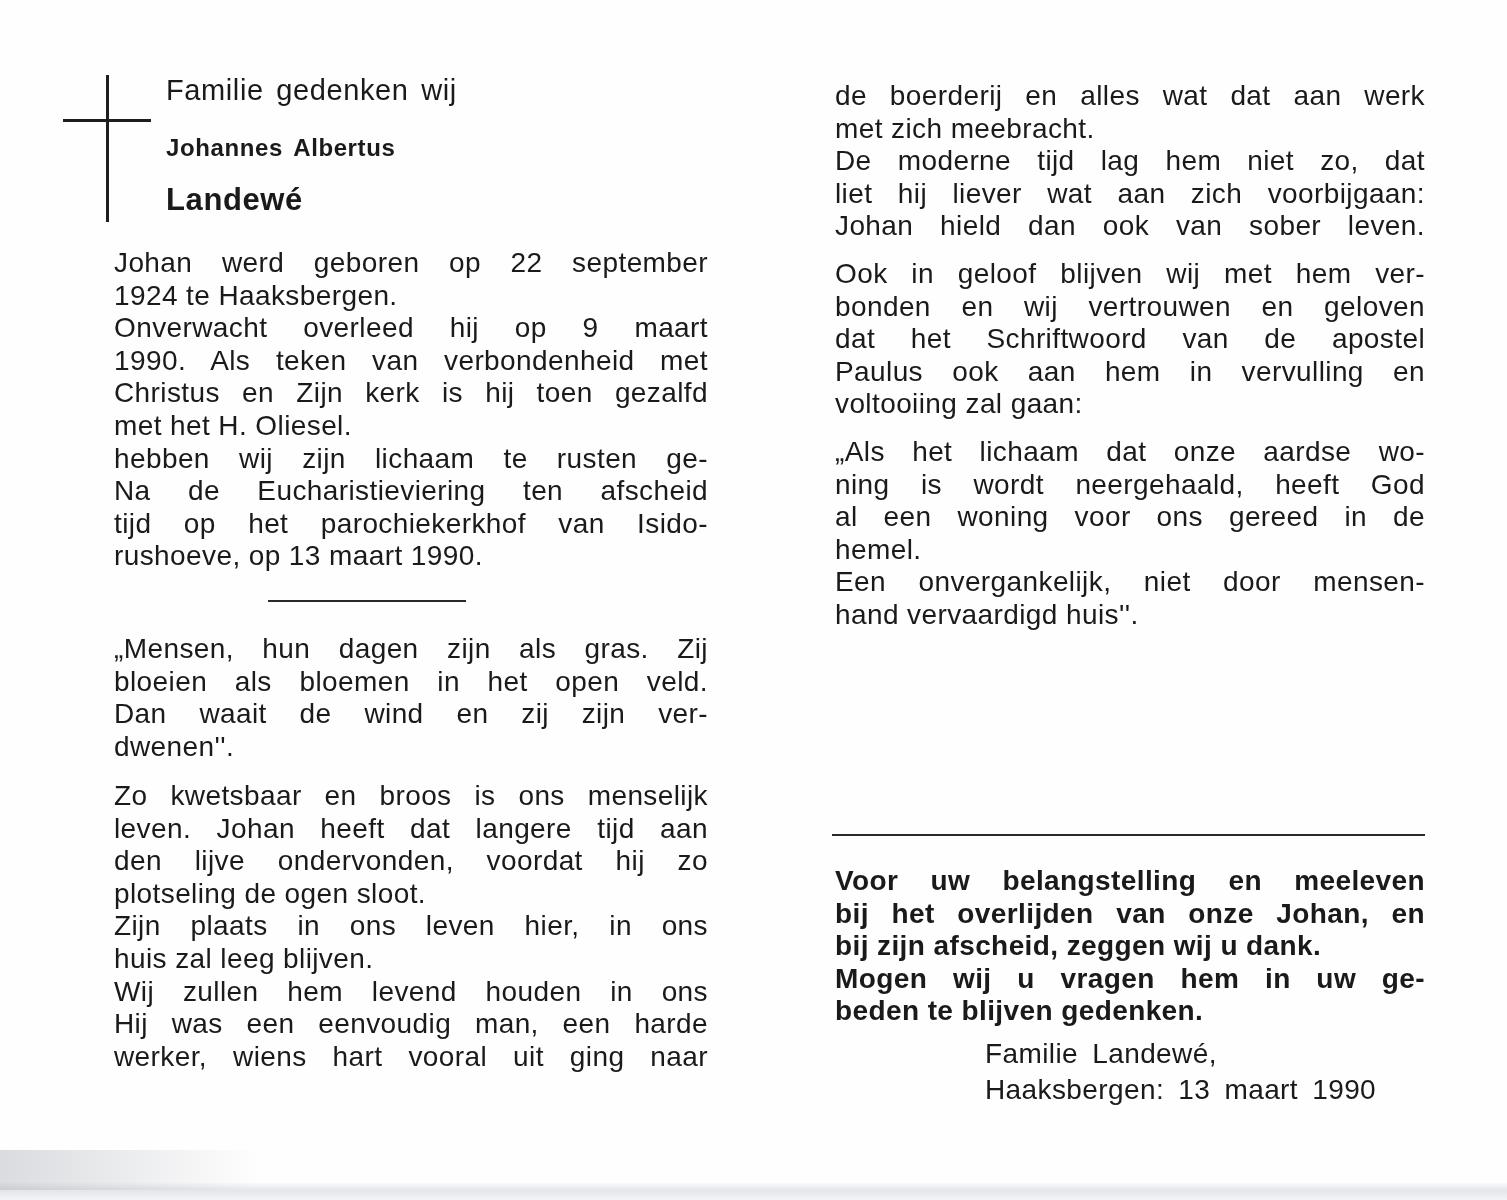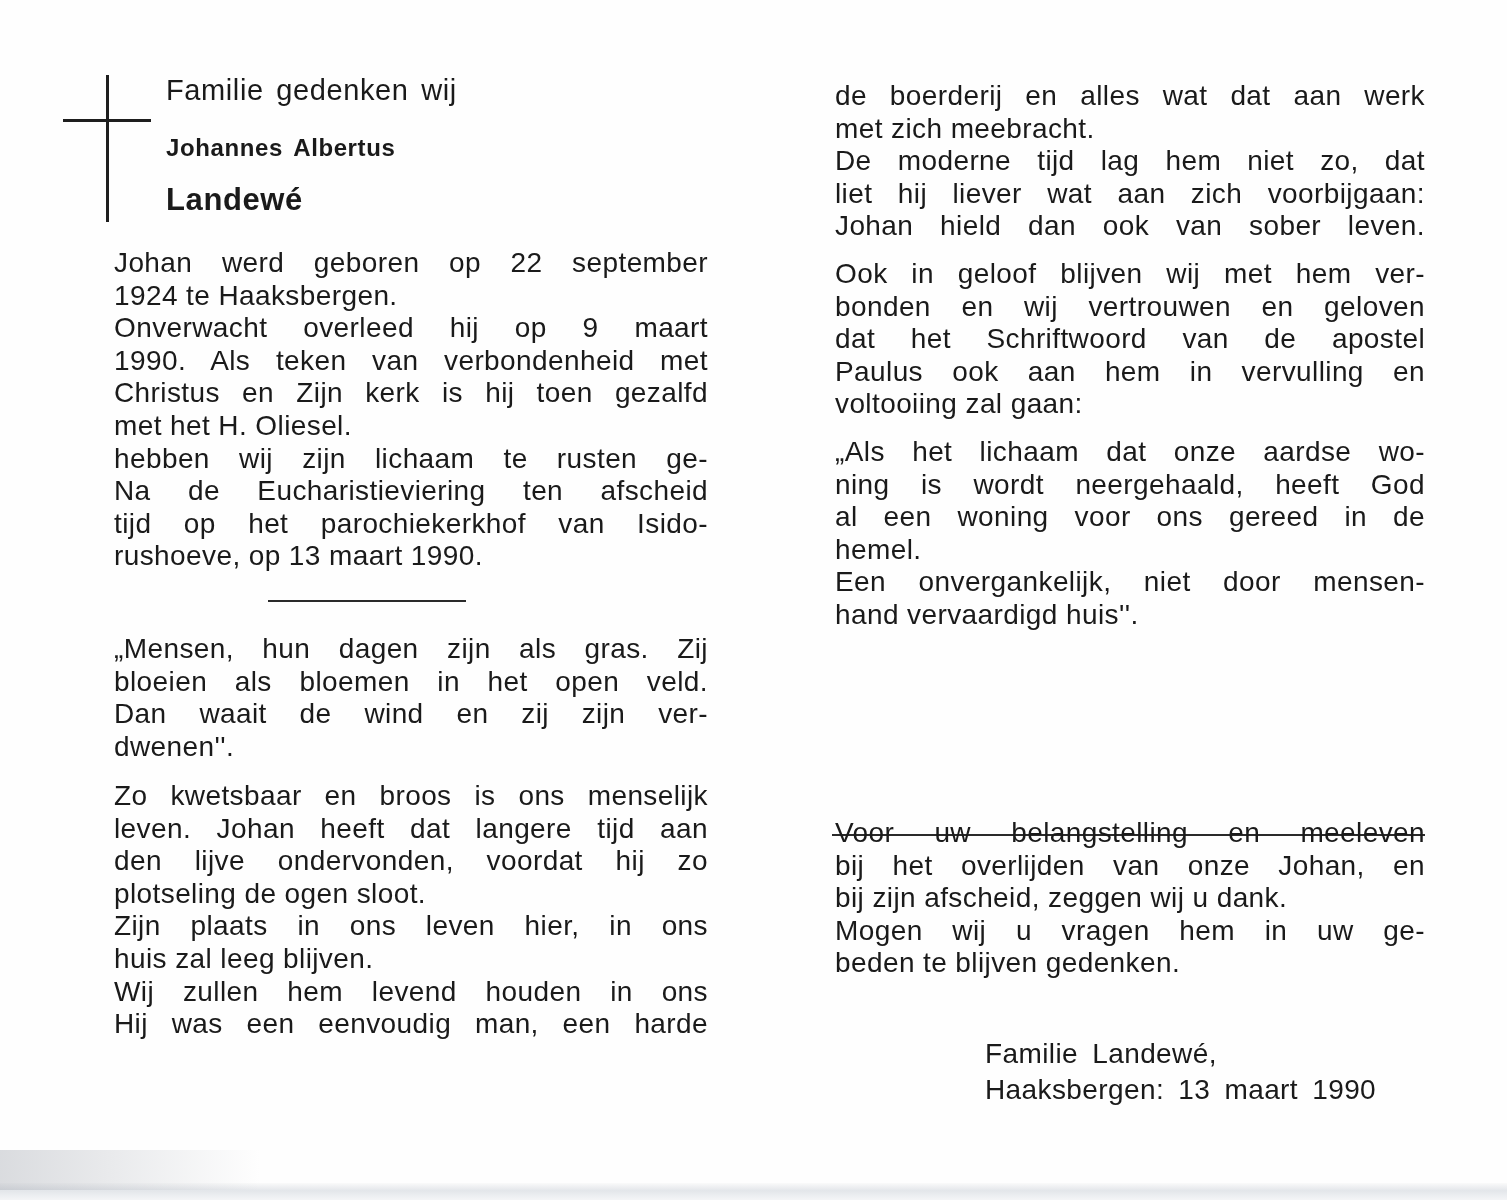--- a/index.html
+++ b/index.html
@@ -140,20 +140,21 @@
 
   <div class="col col-left" style="top:780px;">
     <span class="line">Zo kwetsbaar en broos is ons menselijk</span>
     <span class="line">leven. Johan heeft dat langere tijd aan</span>
     <span class="line">den lijve ondervonden, voordat hij zo</span>
     <span class="line last">plotseling de ogen sloot.</span>
     <span class="line">Zijn plaats in ons leven hier, in ons</span>
     <span class="line last">huis zal leeg blijven.</span>
     <span class="line">Wij zullen hem levend houden in ons</span>
     <span class="line">Hij was een eenvoudig man, een harde</span>
+    <span class="line">werker, wiens hart vooral uit ging naar</span>
   </div>
 
   <div class="col col-right" style="top:80px;">
     <span class="line">de boerderij en alles wat dat aan werk</span>
     <span class="line last">met zich meebracht.</span>
     <span class="line">De moderne tijd lag hem niet zo, dat</span>
     <span class="line">liet hij liever wat aan zich voorbijgaan:</span>
     <span class="line">Johan hield dan ook van sober leven.</span>
   </div>
 
@@ -169,21 +170,21 @@
     <span class="line">„Als het lichaam dat onze aardse wo-</span>
     <span class="line">ning is wordt neergehaald, heeft God</span>
     <span class="line">al een woning voor ons gereed in de</span>
     <span class="line last">hemel.</span>
     <span class="line">Een onvergankelijk, niet door mensen-</span>
     <span class="line last">hand vervaardigd huis''.</span>
   </div>
 
   <div class="sep-long"></div>
 
-  <div class="col col-right" style="top:817px;">
+  <div class="col col-right" style="top:865px;font-weight:bold;">
     <span class="line">Voor uw belangstelling en meeleven</span>
     <span class="line">bij het overlijden van onze Johan, en</span>
     <span class="line last">bij zijn afscheid, zeggen wij u dank.</span>
     <span class="line">Mogen wij u vragen hem in uw ge-</span>
     <span class="line last">beden te blijven gedenken.</span>
   </div>
 
   <div class="signature" style="top:1036px;">
     <div style="line-height:36px;">Familie Landewé,</div>
     <div style="line-height:36px;">Haaksbergen: 13 maart 1990</div>

